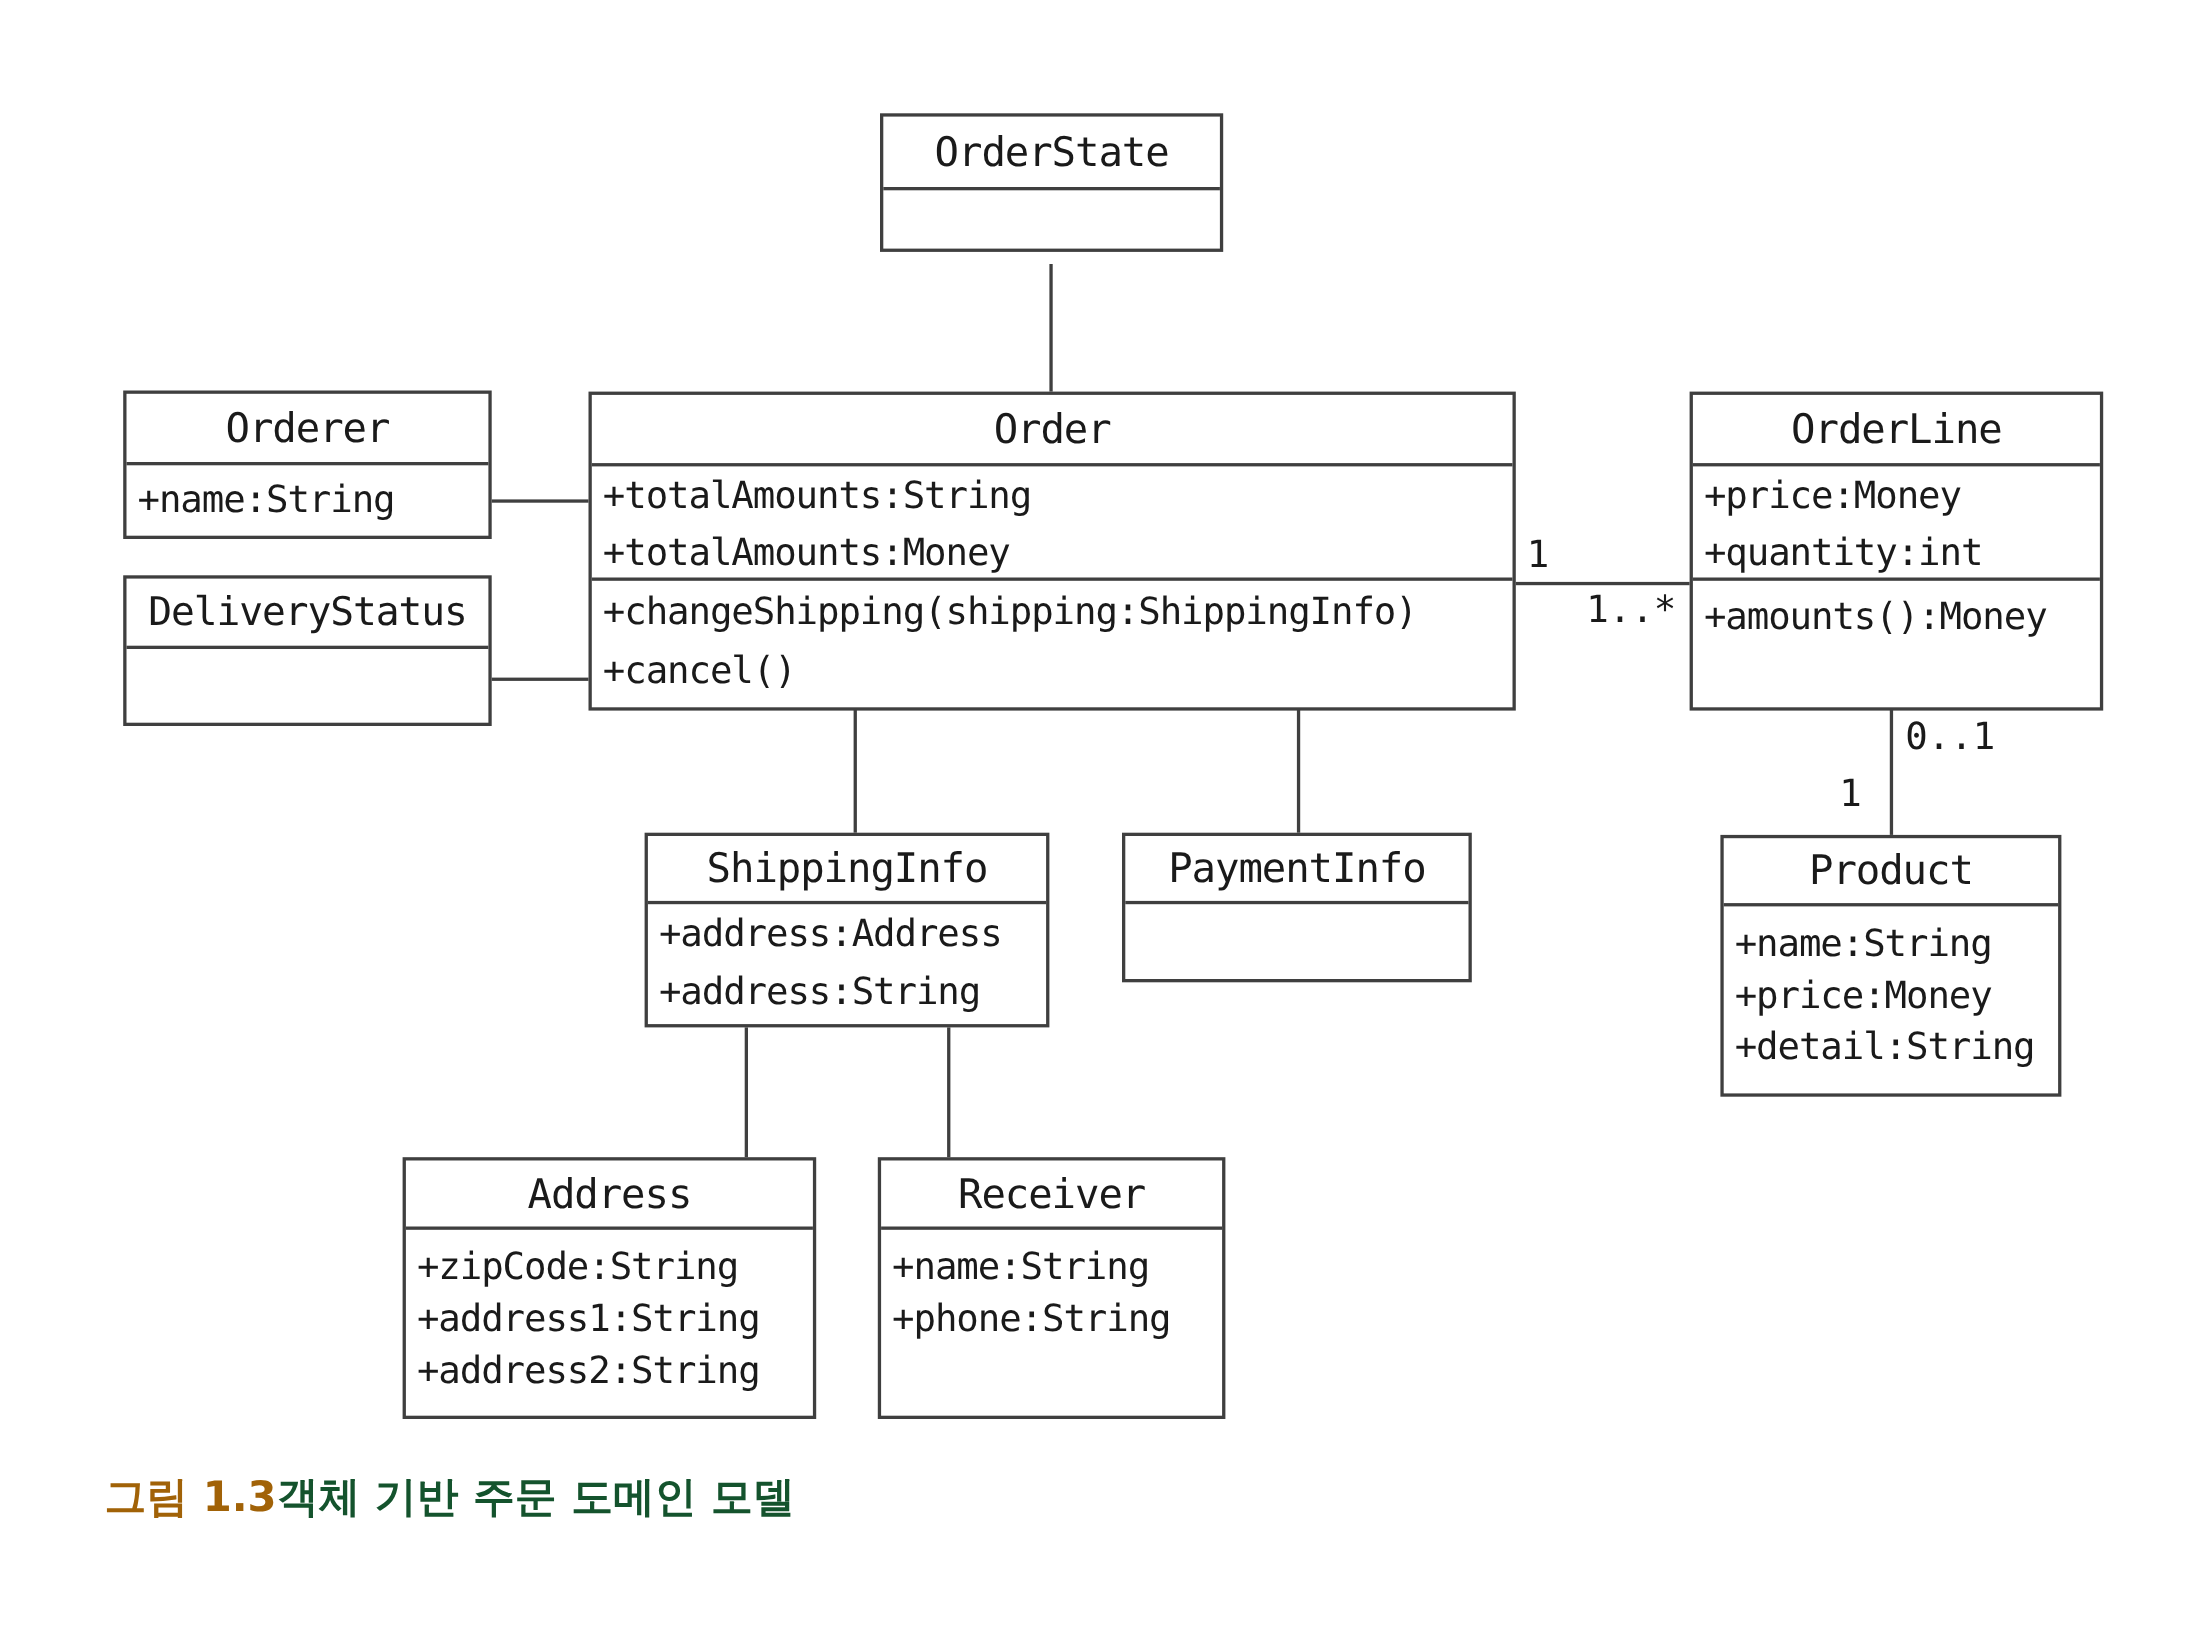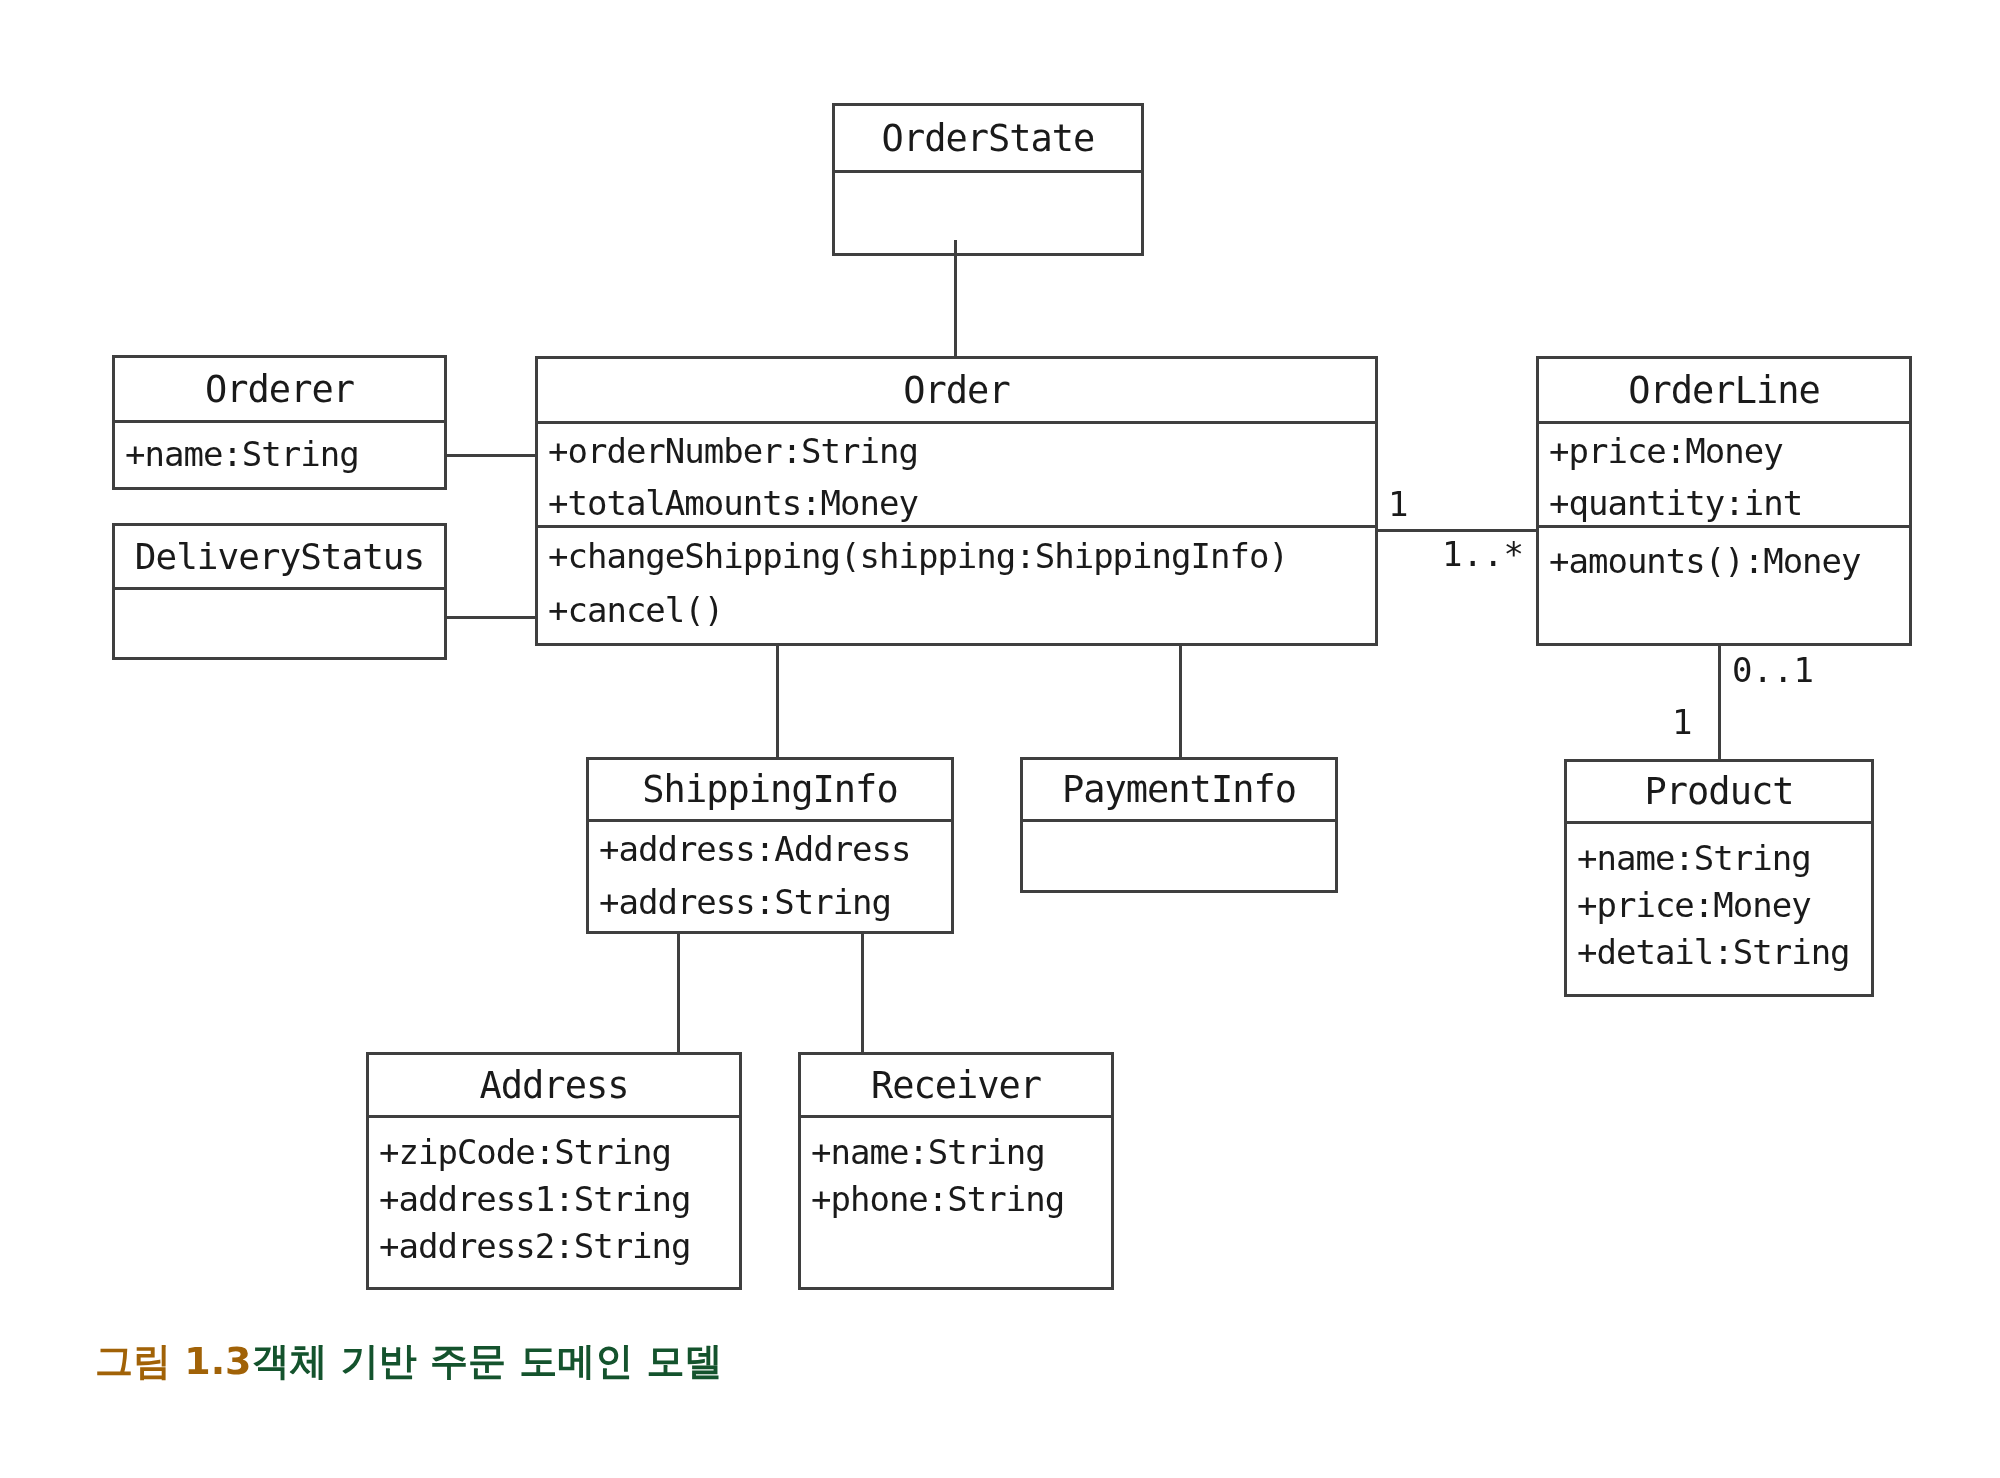--- a/index.html
+++ b/index.html
@@ -45,21 +45,21 @@
   .uml-line {
     font-size: 34px;
     letter-spacing: -1px;
     white-space: nowrap;
     padding-left: 10px;
     display: flex;
     align-items: center;
   }
 
   
-  #box-orderstate   { left: 800px;  top: 103px;  width: 312px; height: 153px; margin-left: 32px; }
+  #box-orderstate   { left: 800px;  top: 103px;  width: 312px; height: 126px; }
   #box-orderstate   .uml-title   { height: 67px; }
   #box-orderstate   .uml-section { height: 61px; }
 
   #box-orderer      { left: 112px;  top: 355px;  width: 335px; height: 135px; }
   #box-orderer      .uml-title   { height: 65px; }
   #box-orderer      .uml-section { height: 61px; }
   #box-orderer      .uml-line    { height: 61px; }
 
   #box-deliverystatus { left: 112px; top: 523px; width: 335px; height: 137px; }
   #box-deliverystatus .uml-title   { height: 64px; font-size: 36px; }
@@ -161,21 +161,21 @@
   </div>
 
   <div class="uml-box" id="box-deliverystatus">
     <div class="uml-title">DeliveryStatus</div>
     <div class="uml-section"></div>
   </div>
 
   <div class="uml-box" id="box-order">
     <div class="uml-title">Order</div>
     <div class="uml-section sec-attrs with-divider">
-      <div class="uml-line">+orderNumber:String</div>
+      <div class="uml-line">+totalAmounts:String</div>
       <div class="uml-line">+totalAmounts:Money</div>
     </div>
     <div class="uml-section sec-methods">
       <div class="uml-line">+changeShipping(shipping:ShippingInfo)</div>
       <div class="uml-line">+cancel()</div>
     </div>
   </div>
 
   <div class="uml-box" id="box-orderline">
     <div class="uml-title">OrderLine</div>

